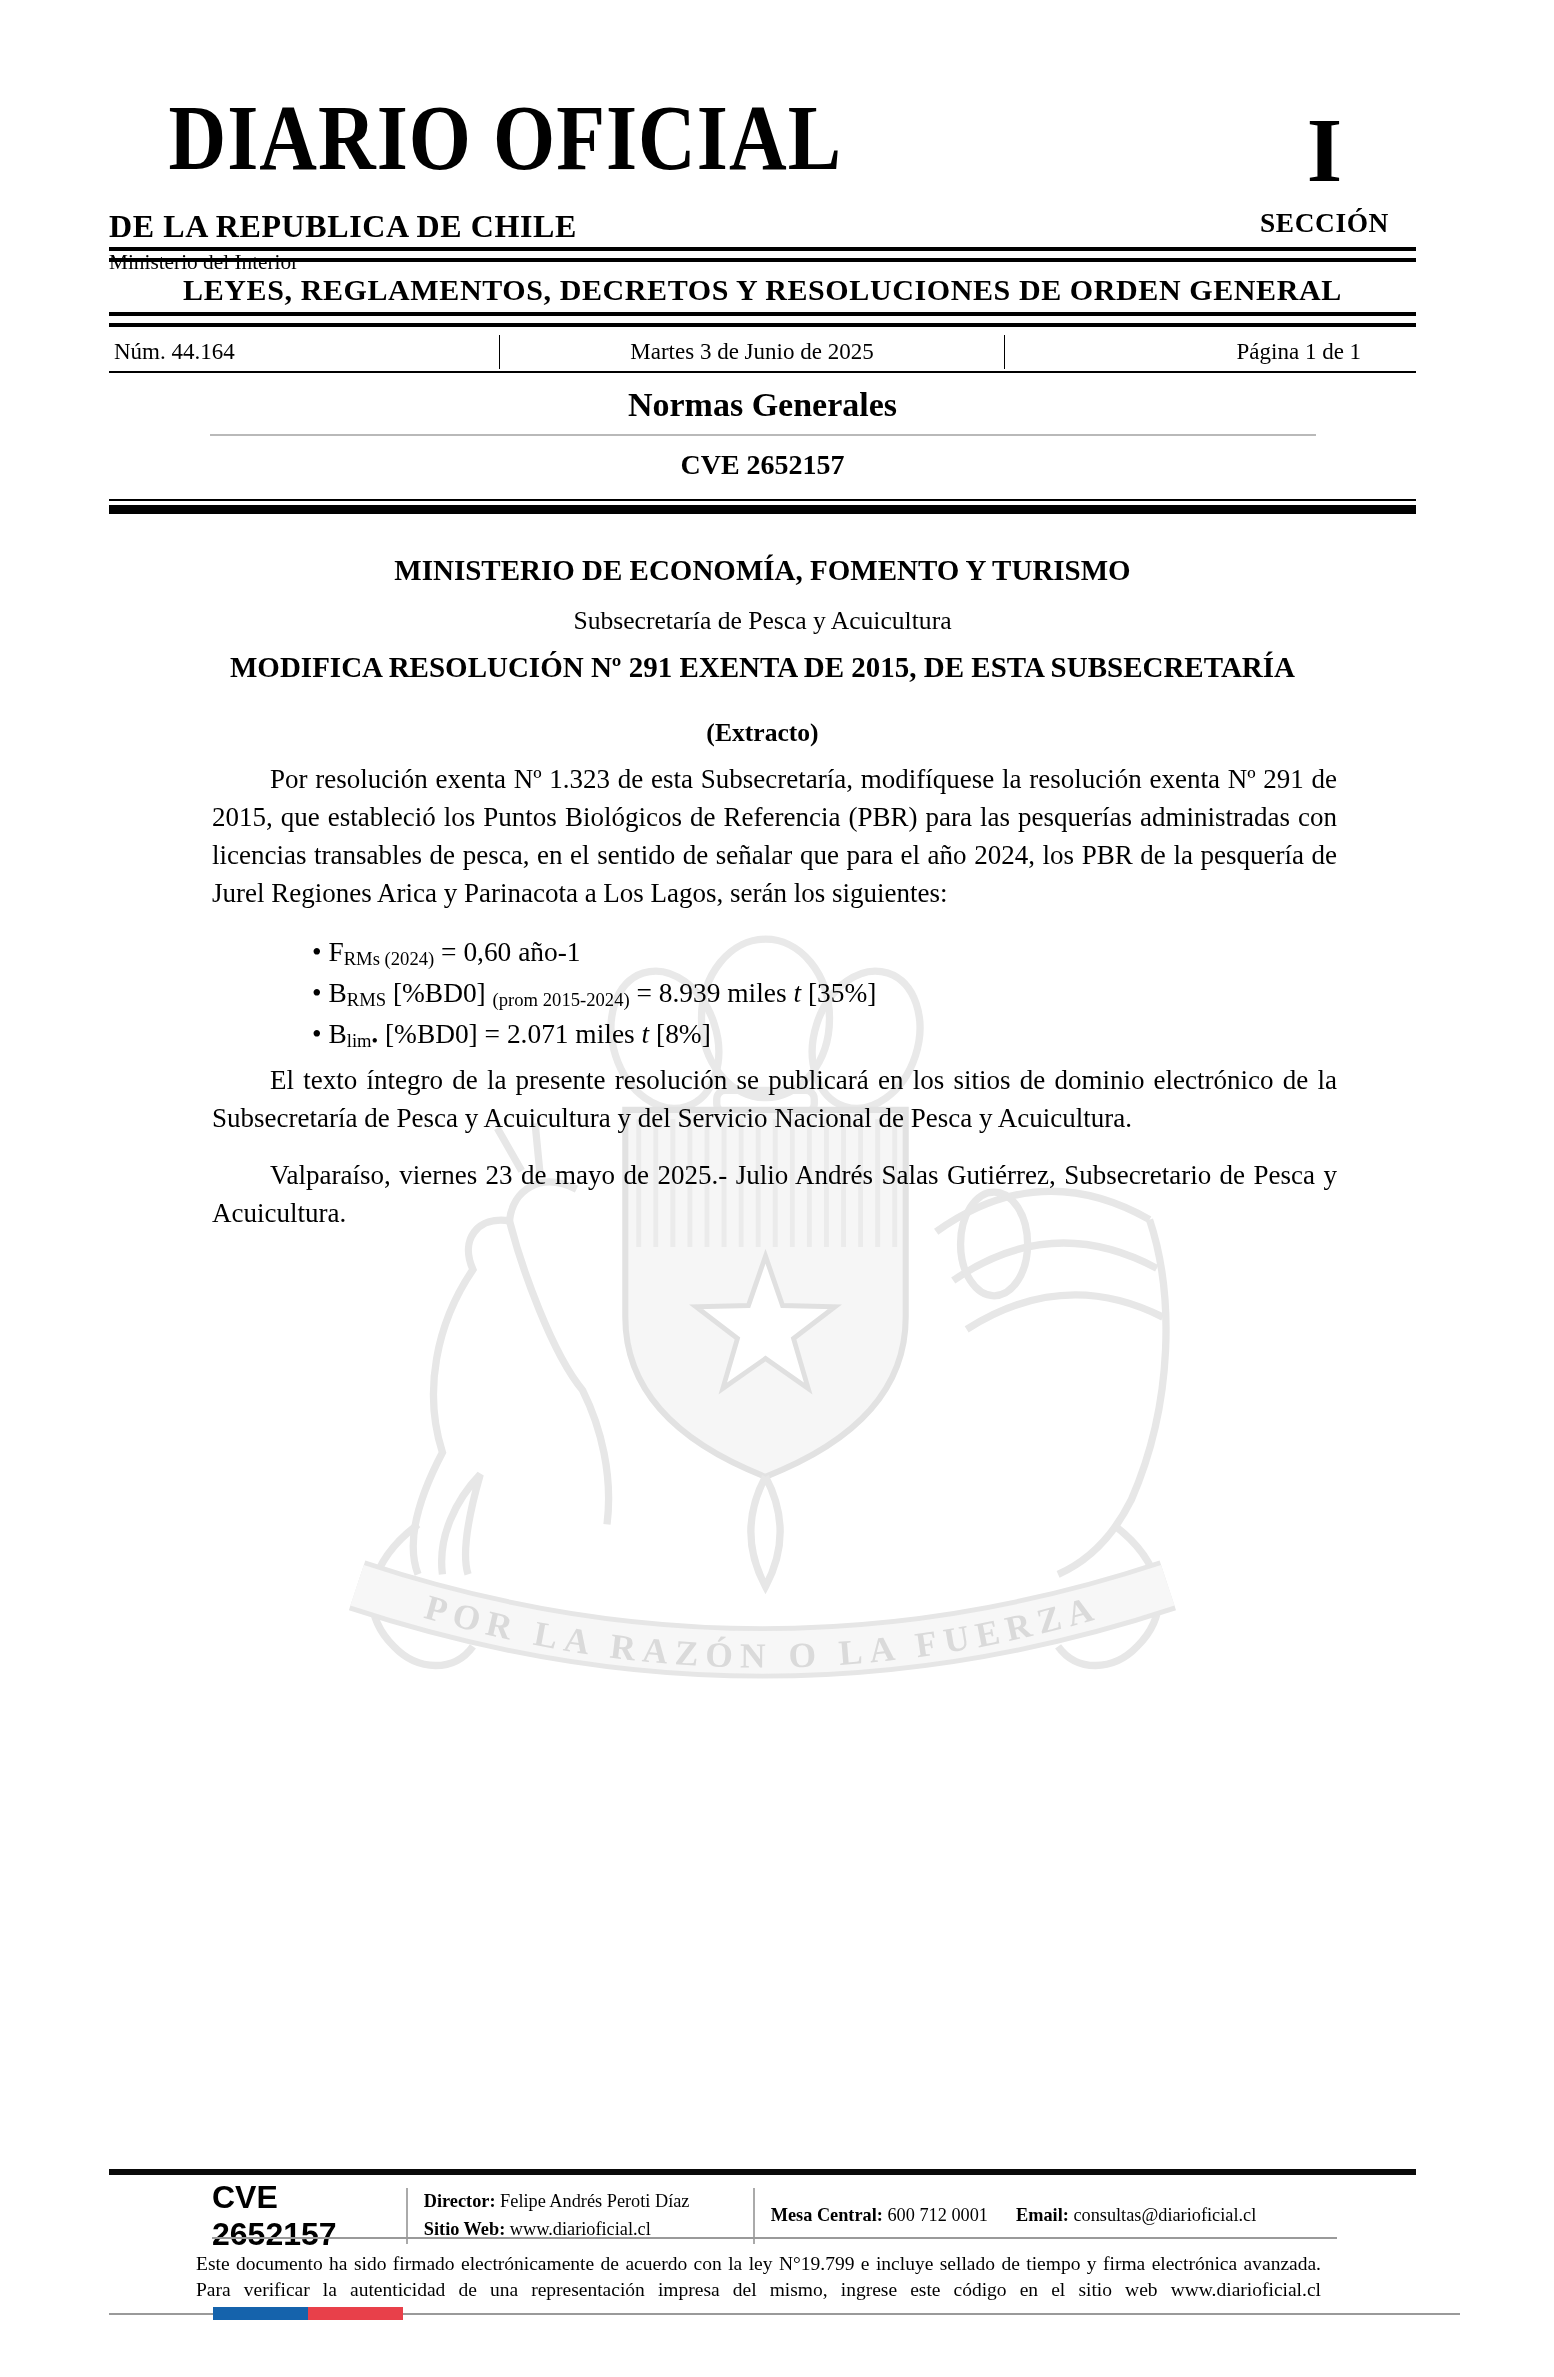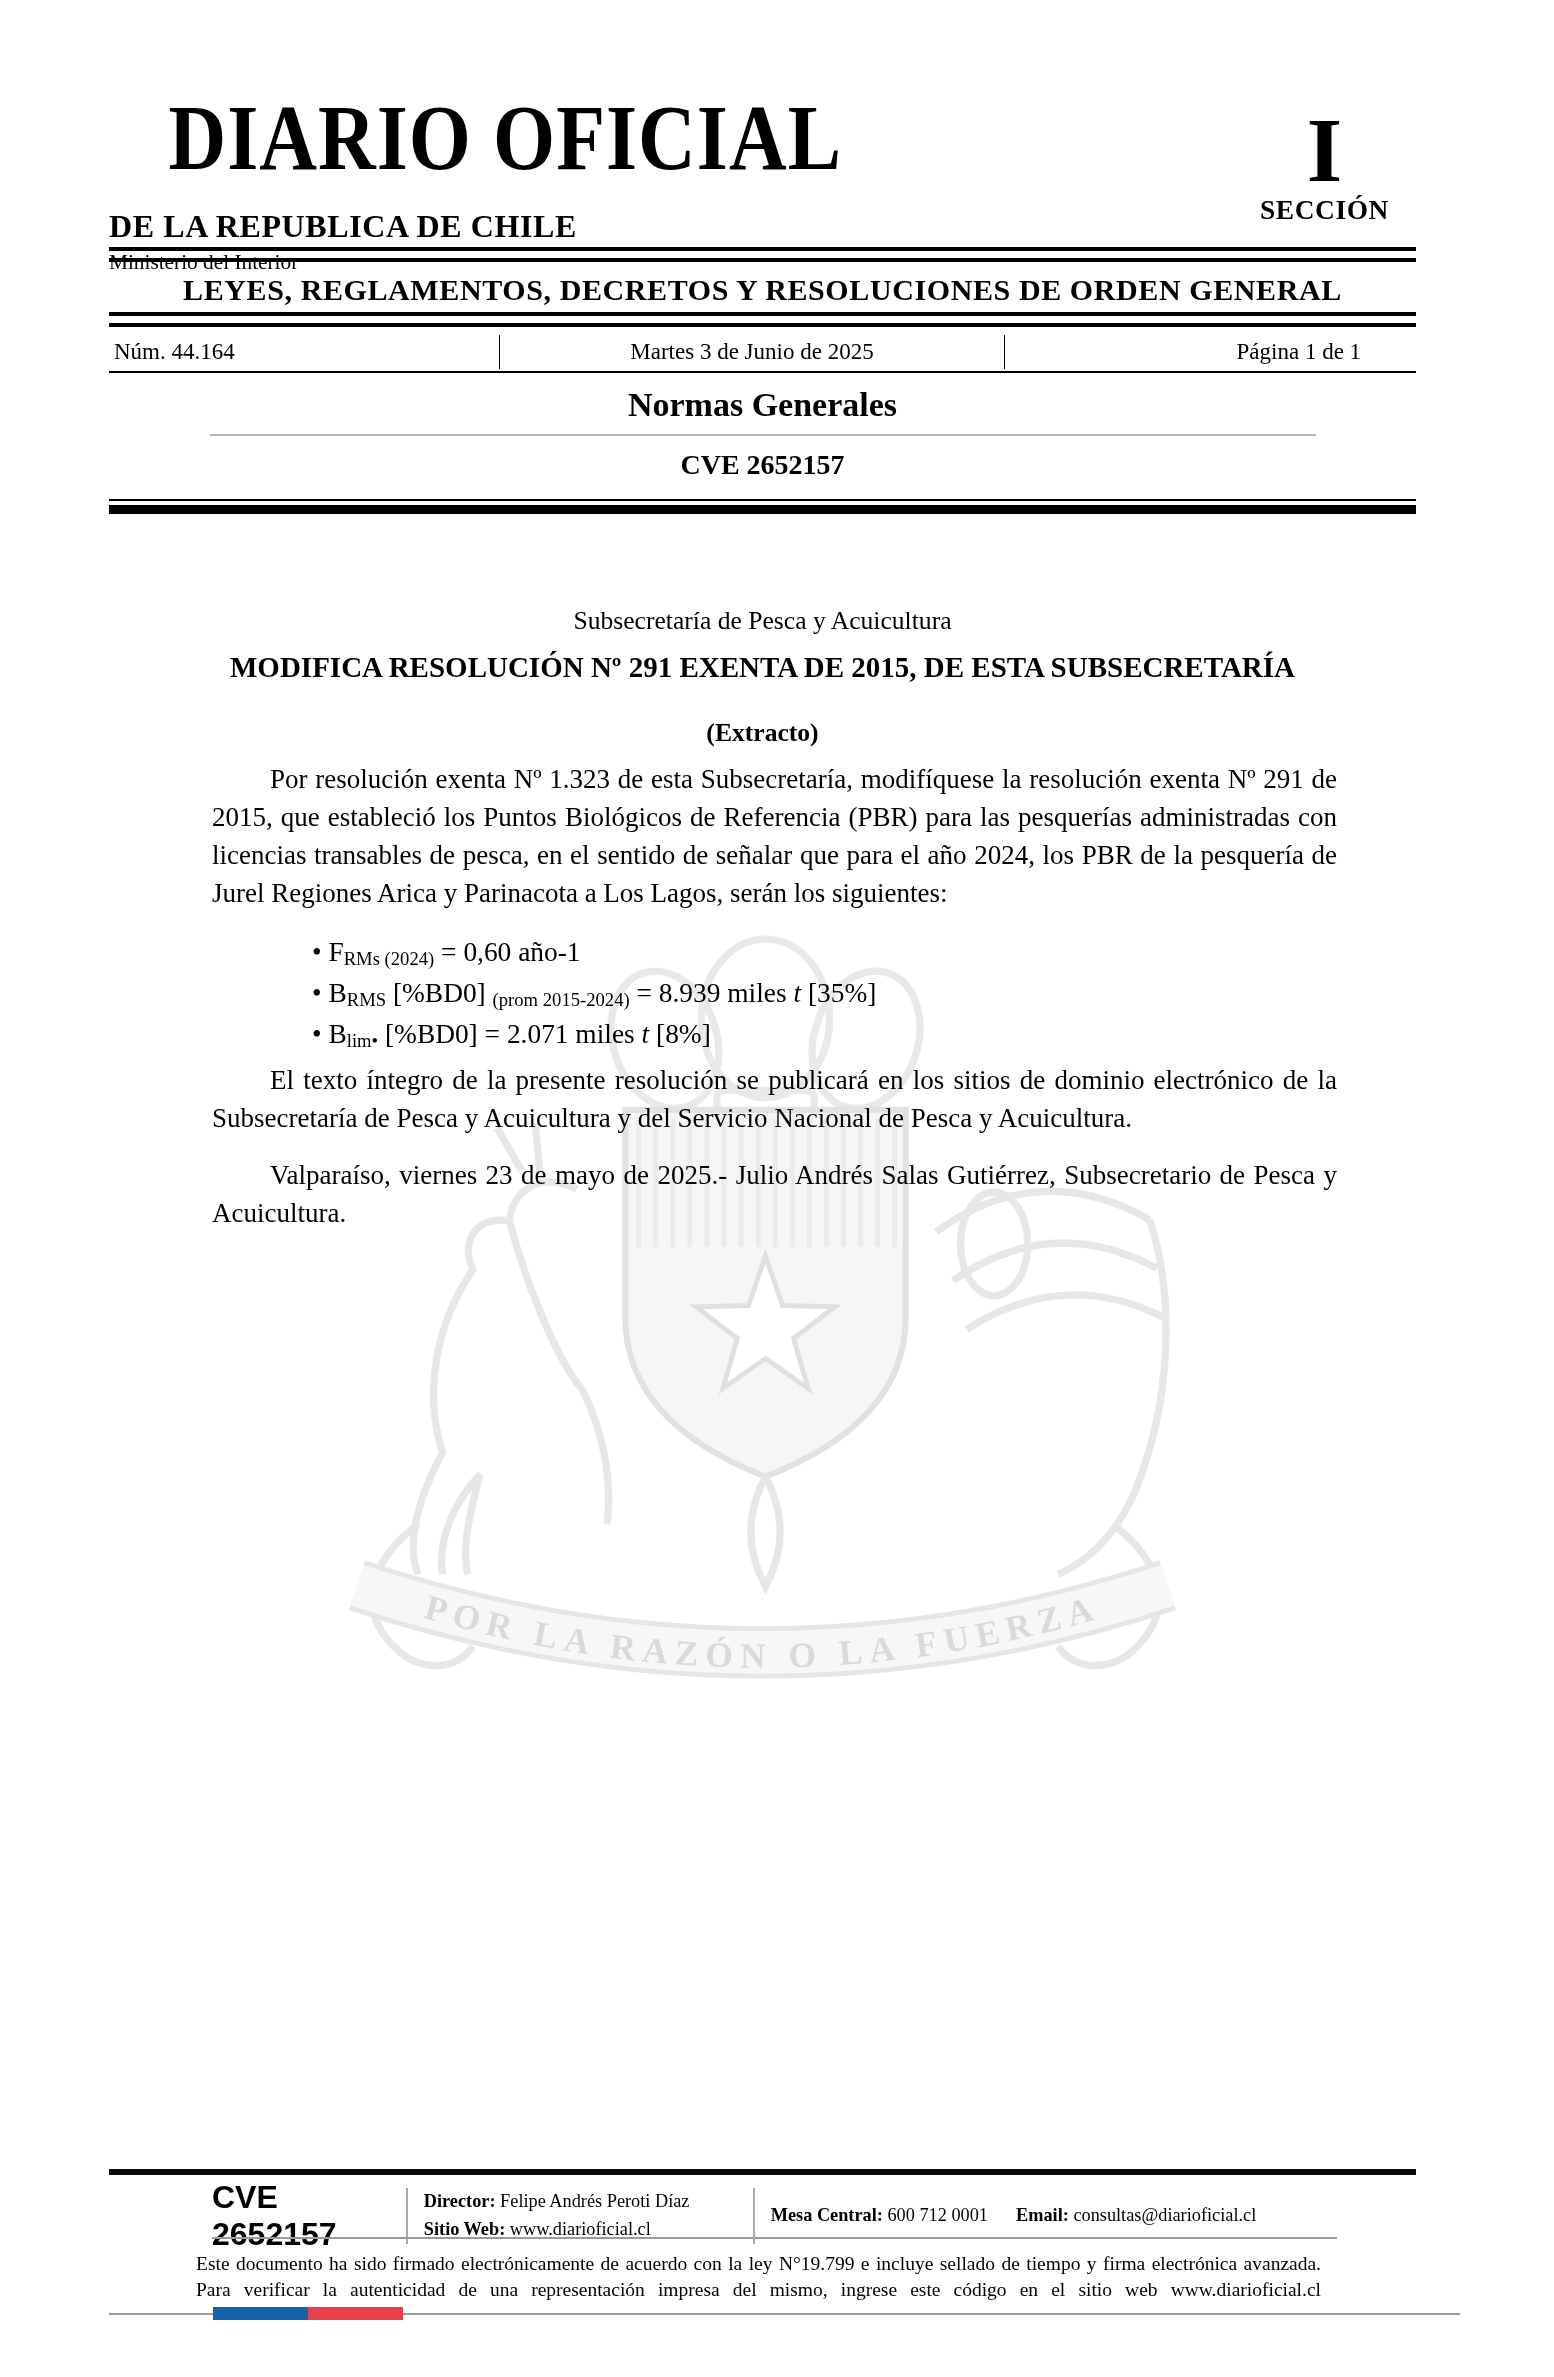--- a/index.html
+++ b/index.html
@@ -12,21 +12,21 @@
   .masthead { position:absolute; top:90px; left:109px; width:1307px; }
   .m-center { padding-right:73px; }
   .do-title {
     display:inline-block; font-size:94px; font-weight:bold; line-height:1;
     transform:scaleX(0.85); transform-origin:center; white-space:nowrap; letter-spacing:1.2px;
   }
   .do-sub { font-size:32px; font-weight:bold; letter-spacing:0.6px; margin-top:24px; }
   .do-min { font-size:21.3px; margin-top:4.9px; }
   .section-box { position:absolute; right:0; top:18.3px; width:183px; text-align:center; }
   .section-roman { font-size:91px; font-weight:bold; line-height:0.95; }
-  .section-label { font-size:27.4px; font-weight:bold; letter-spacing:0.6px; margin-top:0; }
+  .section-label { font-size:27.4px; font-weight:bold; letter-spacing:0.6px; margin-top:13px; }
   
   .outer-rule { position:absolute; left:109px; width:1307px; }
   .dpair { height:7.3px; border-top:4.3px solid #000; border-bottom:4.3px solid #000; }
   .thin-rule { height:2.4px; background:#000; }
   .gray-rule { height:2.4px; background:#b9b9b9; }
   .thick-bar { height:9.1px; background:#000; }
   .banner-row { position:absolute; left:109px; width:1307px; text-align:center;
     font-size:30px; font-weight:bold; letter-spacing:0.6px; }
   
   .meta-row { position:absolute; left:109px; width:1307px; top:333px; height:37px;
@@ -165,20 +165,21 @@
     <div class="meta-cell-right">Página 1 de 1</div>
   </div>
   <div class="outer-rule thin-rule" style="top:371px; position:absolute;"></div>
 
   <div class="normas">Normas Generales</div>
   <div class="gray-rule" style="position:absolute; left:210px; width:1106px; top:434px;"></div>
   <div class="cve-center">CVE 2652157</div>
   <div class="outer-rule thin-rule" style="top:499px; position:absolute;"></div>
   <div class="outer-rule thick-bar" style="top:505px; position:absolute;"></div>
 
+  <div class="a-head h-ministry">MINISTERIO DE ECONOMÍA, FOMENTO Y TURISMO</div>
   <div class="a-head h-subsec">Subsecretaría de Pesca y Acuicultura</div>
   <div class="a-head h-title">MODIFICA RESOLUCIÓN Nº 291 EXENTA DE 2015, DE ESTA SUBSECRETARÍA</div>
   <div class="a-head h-extract">(Extracto)</div>
 
   <div class="para p1"><span class="indent"></span><span>Por resolución exenta Nº 1.323 de esta Subsecretaría, modifíquese la resolución exenta Nº 291 de 2015, que estableció los Puntos Biológicos de Referencia (PBR) para las pesquerías administradas con licencias transables de pesca, en el sentido de señalar que para el año 2024, los PBR de la pesquería de Jurel Regiones Arica y Parinacota a Los Lagos, serán los siguientes:</span></div>
 
   <div class="bullets">
     <div class="bullet-line">
       <span>•</span>
       <span>F</span><span class="sb">RMs (2024)</span><span> = 0,60 año-1</span>

